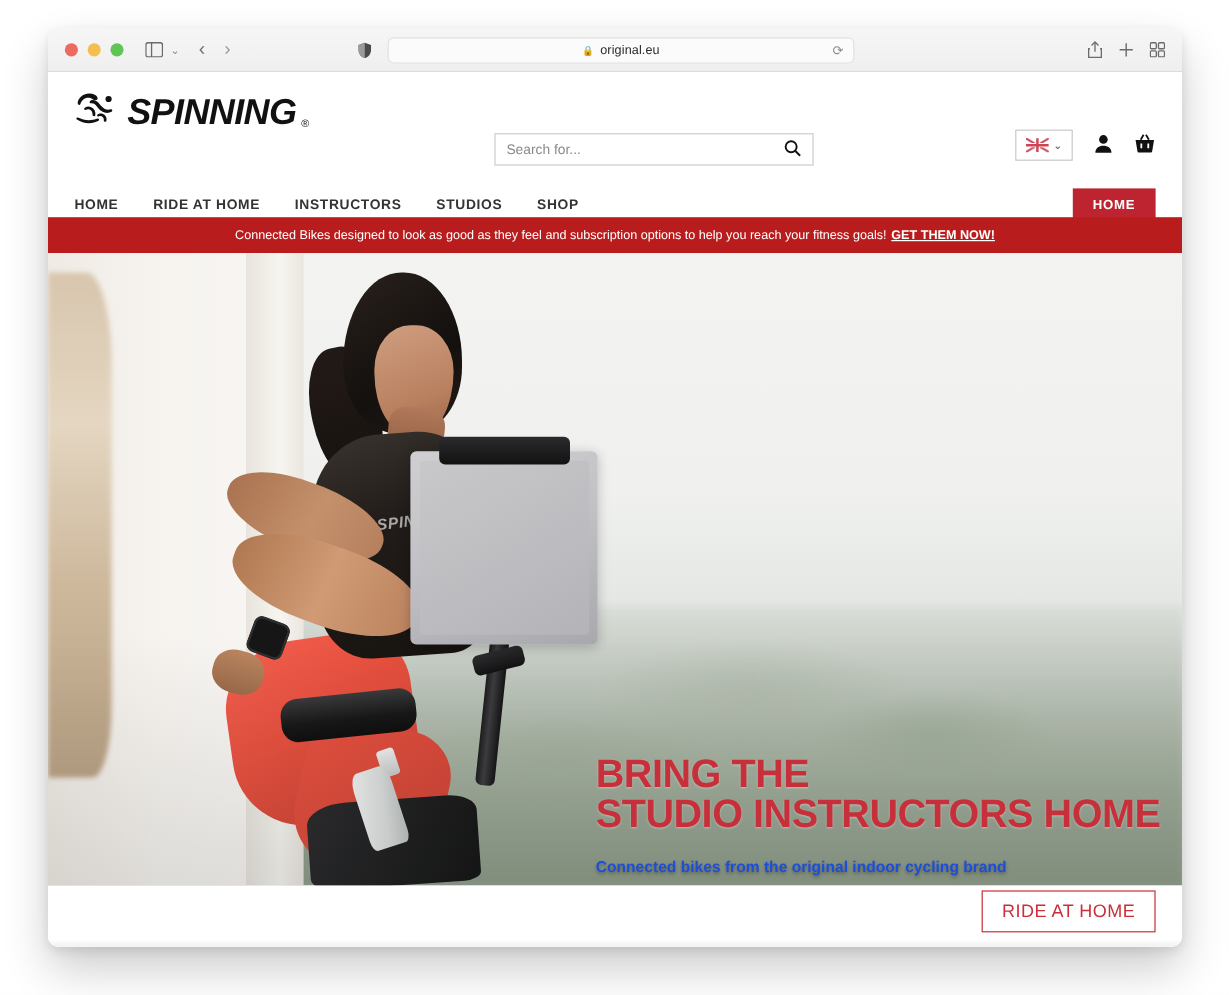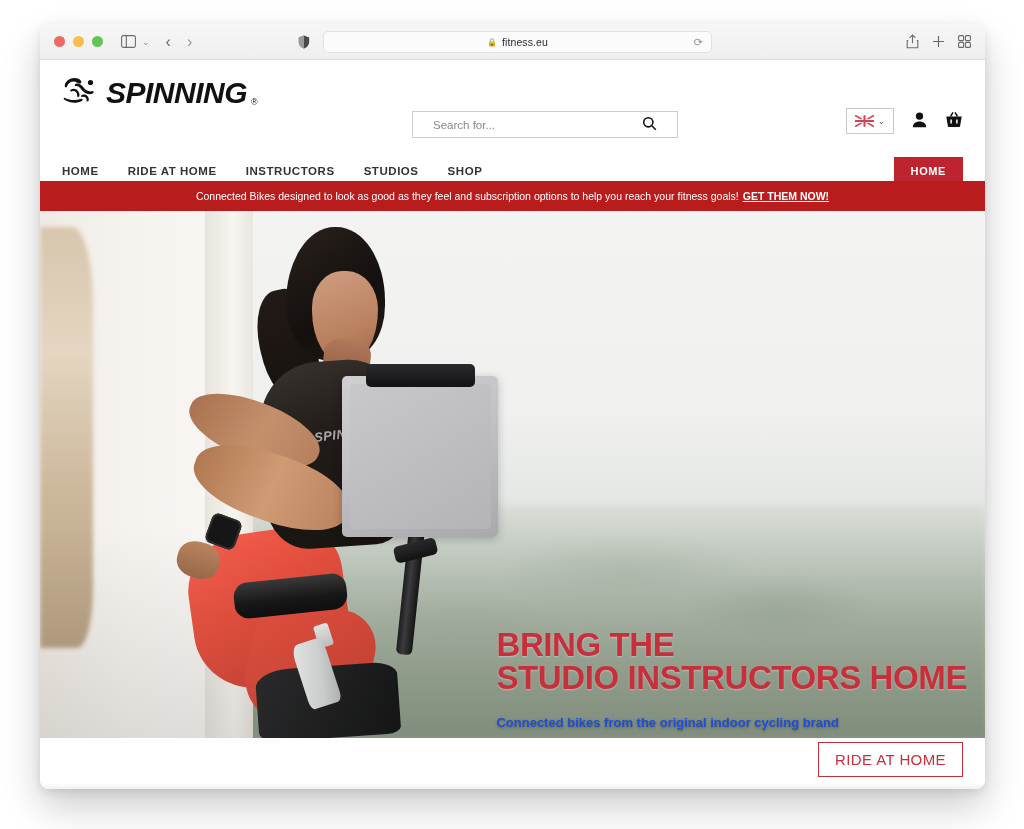--- a/index.html
+++ b/index.html
@@ -84,21 +84,21 @@
     letter-spacing: -0.5px; color: #111;
     font-family: "Liberation Sans", sans-serif;
   }
   .logo-reg { font-size: 9px; color: #111; align-self: flex-end; margin-bottom: 5px; }
 
   .search-box {
     position: absolute; left: 372px; top: 51px;
     width: 266px; height: 27px;
     border: 1px solid #ccc; background: #fff;
     display: flex; align-items: center;
-    padding: 0 20px;
+    padding: 0 9px;
   }
   .search-box input {
     border: none; outline: none; flex: 1;
     font-size: 11.5px; color: #555;
     font-family: "Liberation Sans", sans-serif;
     background: transparent;
   }
   .search-box input::placeholder { color: #8a8a8a; }
   .search-btn { background: none; border: none; cursor: pointer; padding: 0; display: flex; }
 
@@ -446,21 +446,21 @@
 
     <span class="shield-wrap tb-icon">
       <svg width="12" height="14" viewBox="0 0 12 14">
         <path d="M6 .6 11.2 2.4v4.2c0 3.4-2.3 6-5.2 6.8C3.1 12.6.8 10 .8 6.6V2.4z" fill="#4a4a4a"></path>
         <path d="M6 .6V13.4C3.1 12.6.8 10 .8 6.6V2.4z" fill="#9a9a9a"></path>
       </svg>
     </span>
 
     <div class="urlbar">
       <span class="lock">🔒</span>
-      <span class="url-text">fitness.eu</span>
+      <span class="url-text">original.eu</span>
       <span class="reload">⟳</span>
     </div>
 
     <div class="tb-right">
       <span class="tb-icon">
         <svg width="13" height="15" viewBox="0 0 13 15" fill="none" stroke="#6b6b6b" stroke-width="1.1">
           <path d="M6.5 1v8.2"></path>
             <path d="M3.6 3.9 6.5 1l2.9 2.9"></path>
           <path d="M2.2 6.6h-1v7.2h10.6V6.6h-1"></path>
         </svg>

